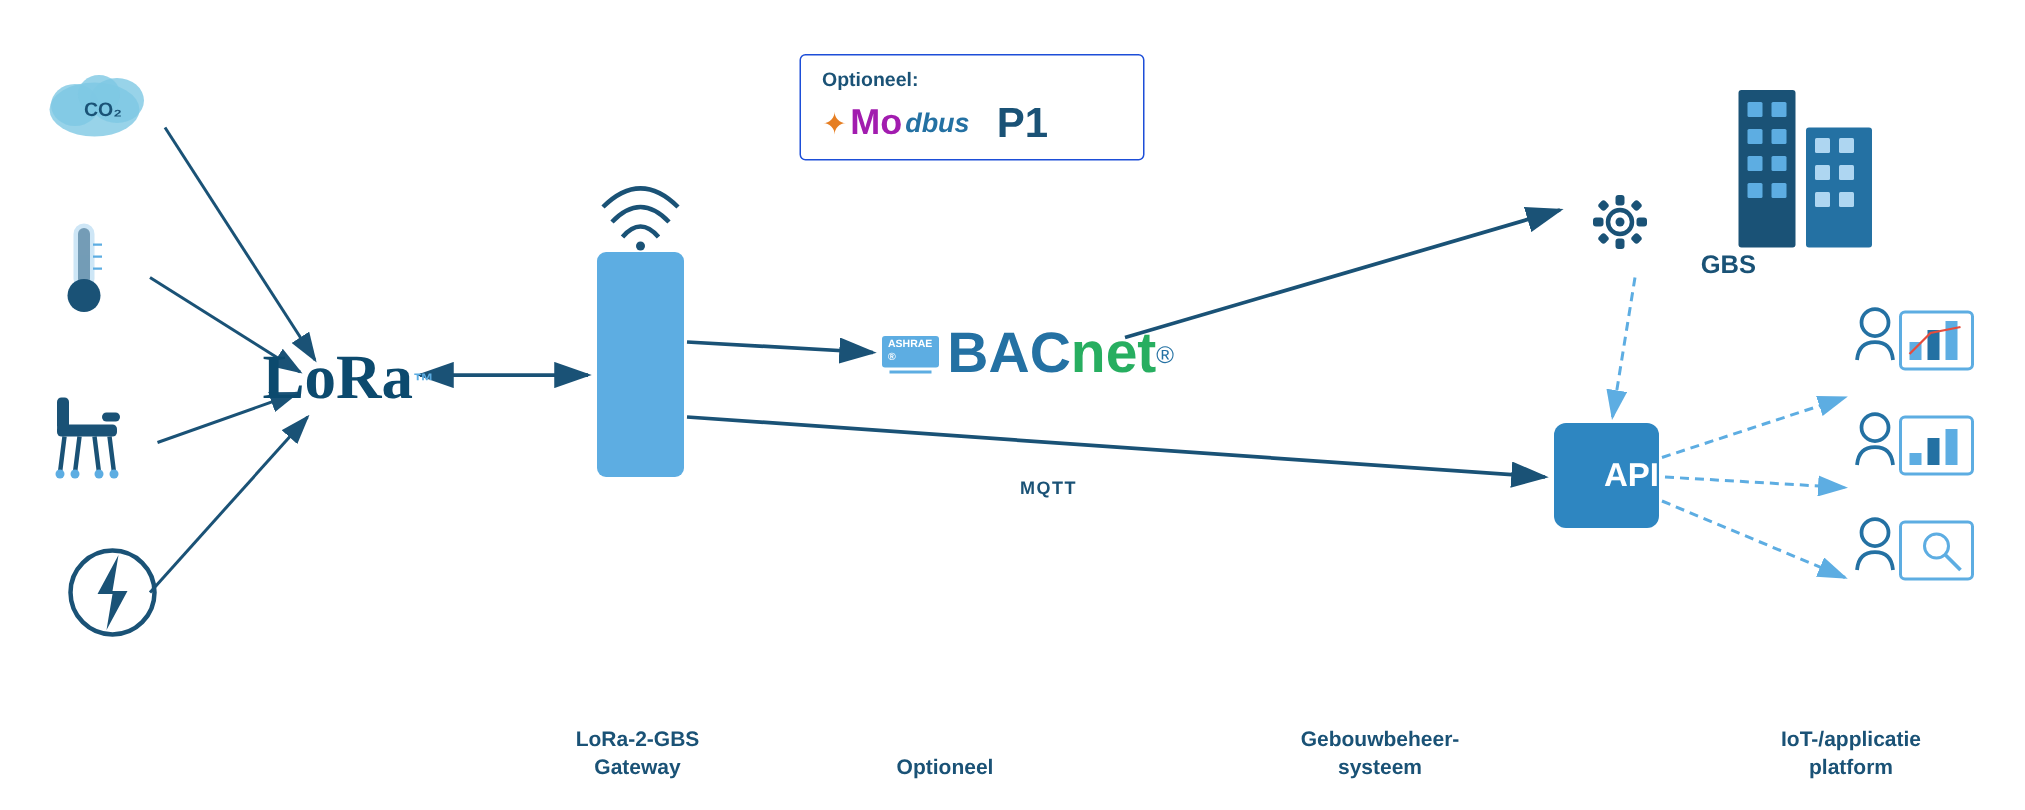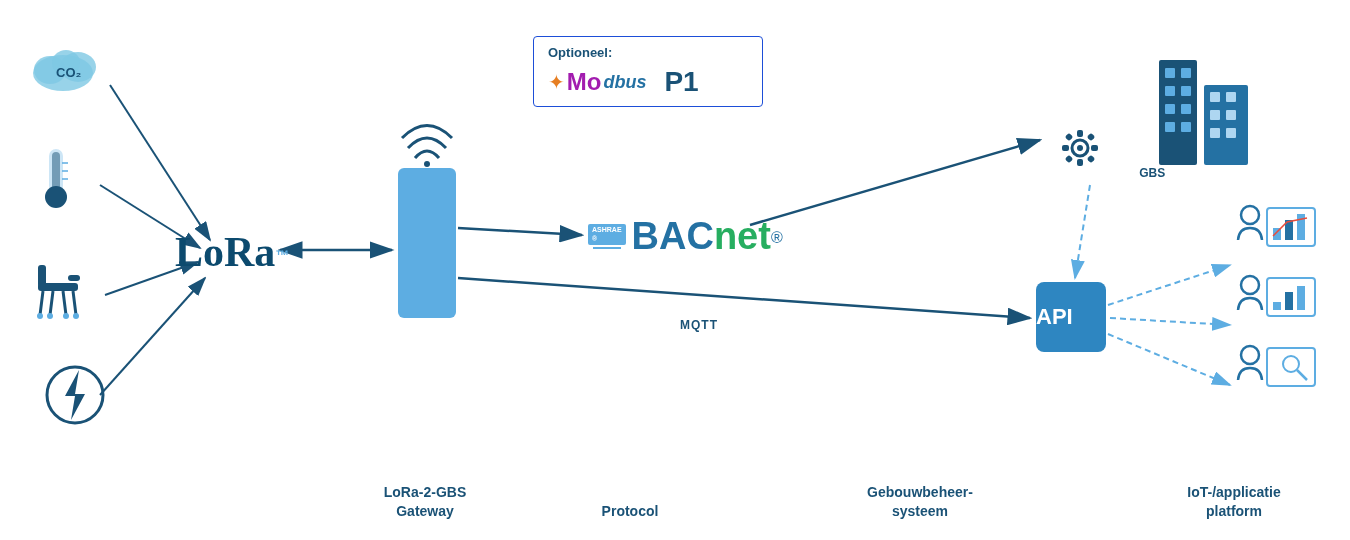--- a/index.html
+++ b/index.html
@@ -113,21 +113,21 @@
     .api-box {
       position: absolute;
       left: 1036px;
       top: 282px;
       width: 70px;
       height: 70px;
       background: #2e86c1;
       border-radius: 8px;
       display: flex;
       align-items: center;
-      justify-content: flex-start;
+      justify-content: flex-end;
       color: white;
       font-size: 22px;
       font-weight: bold;
     }
 
     
     .gbs-building {
       position: absolute;
       left: 1050px;
       top: 40px;
@@ -347,21 +347,21 @@
 
       <rect x="50" y="45" width="44" height="80" fill="#2471a3" rx="2"></rect>
 
       <rect x="56" y="52" width="10" height="10" fill="#aed6f1" rx="1"></rect>
       <rect x="72" y="52" width="10" height="10" fill="#aed6f1" rx="1"></rect>
       <rect x="56" y="70" width="10" height="10" fill="#aed6f1" rx="1"></rect>
       <rect x="72" y="70" width="10" height="10" fill="#aed6f1" rx="1"></rect>
       <rect x="56" y="88" width="10" height="10" fill="#aed6f1" rx="1"></rect>
       <rect x="72" y="88" width="10" height="10" fill="#aed6f1" rx="1"></rect>
     </svg>
-    <div style="font-size:12px;font-weight:bold;color:#1a5276;margin-top:-8px;">GBS</div>
+    <div style="font-size:17px;font-weight:bold;color:#1a5276;margin-top:-8px;">GBS</div>
   </div>
 
   <div class="api-box">
     <span>API</span>
   </div>
 
   <div class="iot-users">
 
     <svg width="85" height="60" viewBox="0 0 85 60" style="display:block;margin-bottom:10px;">
 
@@ -393,21 +393,21 @@
 
       <circle cx="56" cy="24" r="8" fill="none" stroke="#5dade2" stroke-width="2"></circle>
       <line x1="62" y1="30" x2="72" y2="40" stroke="#5dade2" stroke-width="2.5"></line>
     </svg>
   </div>
 
   <div class="label" style="left:360px; bottom:18px; width:130px;">
     LoRa-2-GBS<br>Gateway
   </div>
   <div class="label" style="left:565px; bottom:18px; width:130px;">
-    <span>Protocol</span>
+    <span>Optioneel</span>
   </div>
   <div class="label" style="left:840px; bottom:18px; width:160px;">
     Gebouwbeheer-<br>systeem
   </div>
   <div class="label" style="right:36px; bottom:18px; width:160px;">
     IoT-/applicatie<br>platform
   </div>
 
 </div>
 

